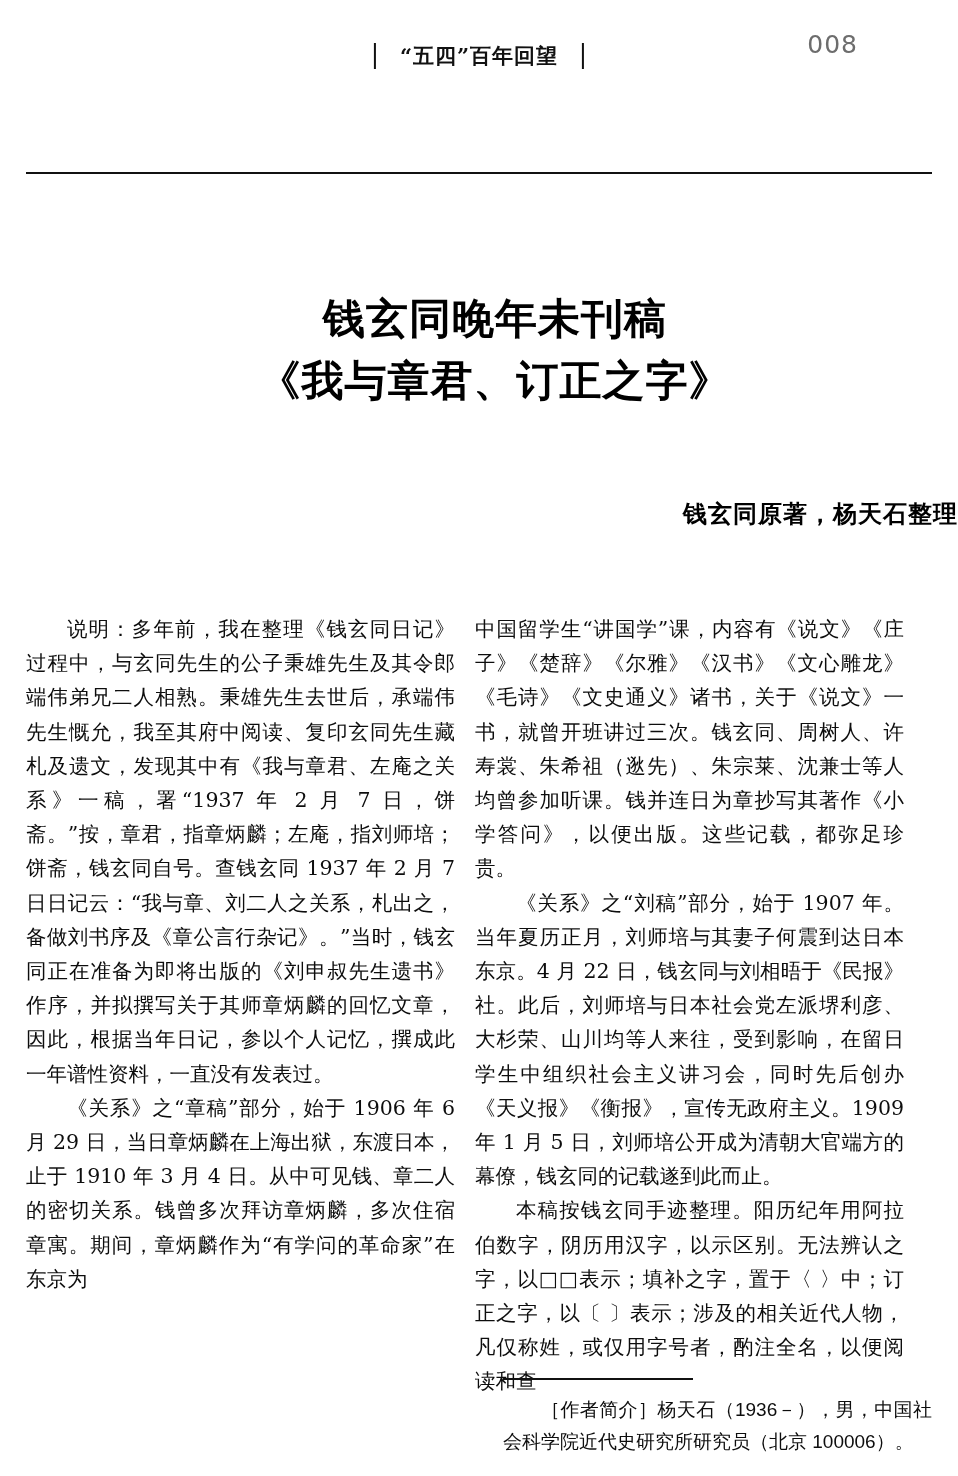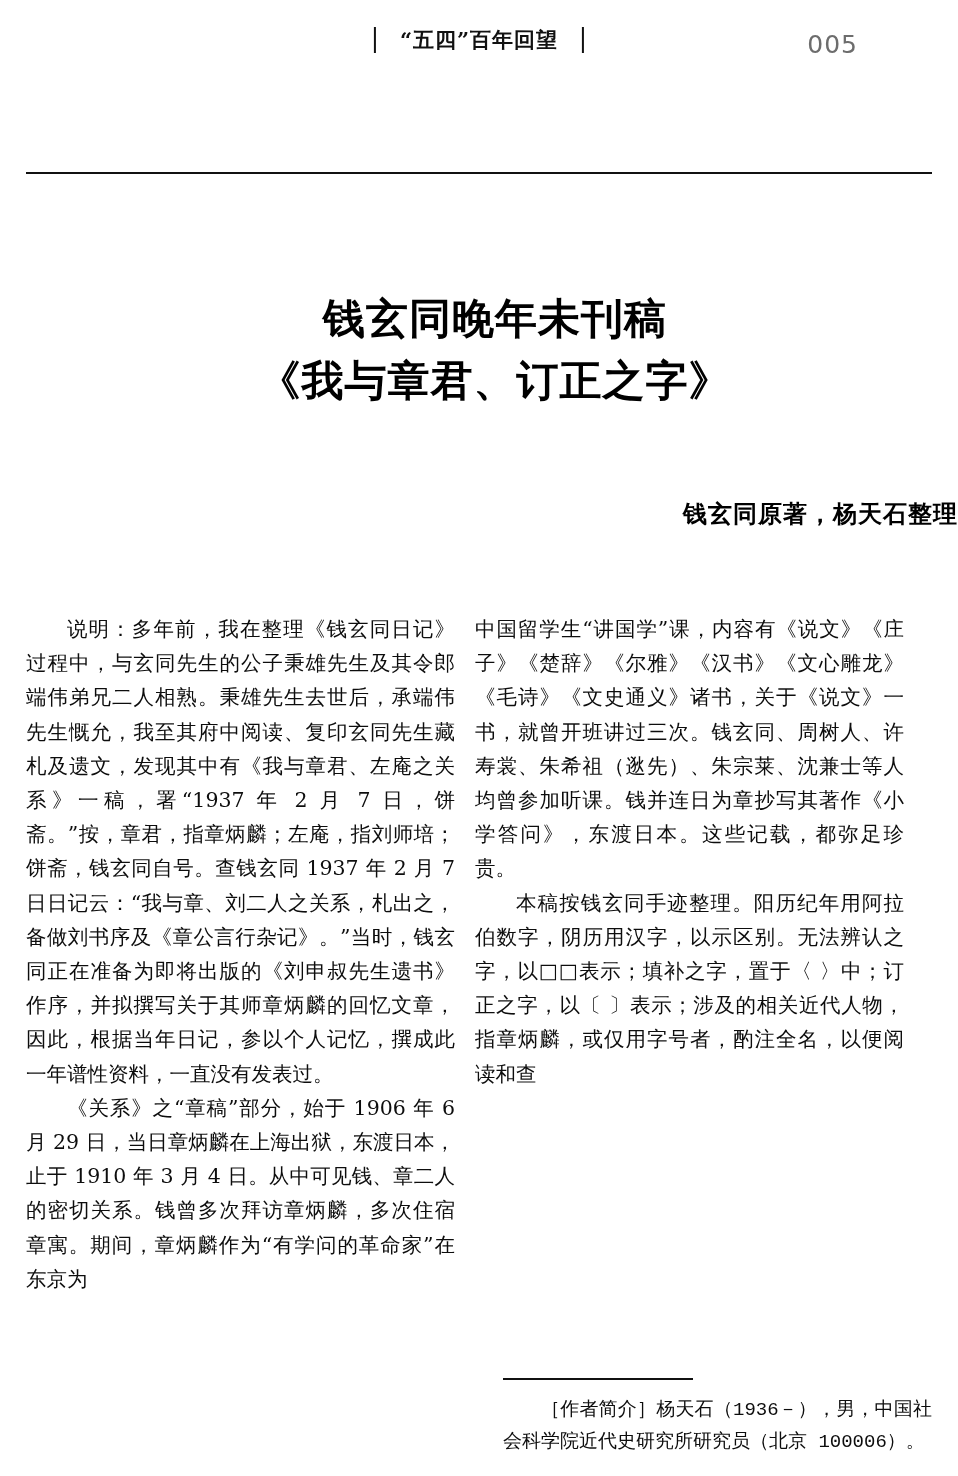--- a/index.html
+++ b/index.html
@@ -28,21 +28,21 @@
     position: absolute;
     top: 26px;
     left: 0;
     width: 958px;
     height: 40px;
   }
   .runhead-center {
     position: absolute;
     left: 50%;
     transform: translateX(-50%);
-    top: 0;
+    top: 16px;
     display: flex;
     align-items: center;
     gap: 24px;
   }
   .runhead-bar {
     display: inline-block;
     width: 2px;
     height: 26px;
     background: #111;
   }
@@ -137,59 +137,60 @@
     top: 1378px;
     width: 429px;
   }
   .footnote-rule {
     width: 190px;
     height: 1.5px;
     background: #111;
     margin-bottom: 14px;
   }
   .footnote-text {
-    font-family: Liberation Mono, monospace;
+    font-family: Liberation Sans, sans-serif;
     font-size: 19px;
     line-height: 32px;
     text-align: justify;
     text-indent: 2em;
     color: #0d0d0d;
   }
 </style>
 </head>
 <body>
 
 <div class="page">
 
   <div class="runhead">
     <div class="runhead-center">
       <span class="runhead-bar"></span>
       <span class="runhead-text">“五四”百年回望</span>
       <span class="runhead-bar"></span>
     </div>
-    <div class="folio">005</div>
+    <div class="folio">008</div>
   </div>
 
   <div class="top-rule"></div>
 
   <div class="title-block">
     <div class="title-line">钱玄同晚年未刊稿</div>
     <div class="title-line">《我与章君、订正之字》</div>
   </div>
 
   <div class="byline">钱玄同原著，杨天石整理</div>
 
   <div class="columns">
     <div class="col">
       <p class="para">说明：多年前，我在整理《钱玄同日记》过程中，与玄同先生的公子秉雄先生及其令郎端伟弟兄二人相熟。秉雄先生去世后，承端伟先生慨允，我至其府中阅读、复印玄同先生藏札及遗文，发现其中有《我与章君、左庵之关系》一稿，署“1937 年 2 月 7 日，饼斋。”按，章君，指章炳麟；左庵，指刘师培；饼斋，钱玄同自号。查钱玄同 1937 年 2 月 7 日日记云：“我与章、刘二人之关系，札出之，备做刘书序及《章公言行杂记》。”当时，钱玄同正在准备为即将出版的《刘申叔先生遗书》作序，并拟撰写关于其师章炳麟的回忆文章，因此，根据当年日记，参以个人记忆，撰成此一年谱性资料，一直没有发表过。</p>
       <p class="para">《关系》之“章稿”部分，始于 1906 年 6 月 29 日，当日章炳麟在上海出狱，东渡日本，止于 1910 年 3 月 4 日。从中可见钱、章二人的密切关系。钱曾多次拜访章炳麟，多次住宿章寓。期间，章炳麟作为“有学问的革命家”在东京为</p>
     </div>
     <div class="col">
-      <p class="para noindent">中国留学生“讲国学”课，内容有《说文》《庄子》《楚辞》《尔雅》《汉书》《文心雕龙》《毛诗》《文史通义》诸书，关于《说文》一书，就曾开班讲过三次。钱玄同、周树人、许寿裳、朱希祖（逖先）、朱宗莱、沈兼士等人均曾参加听课。钱并连日为章抄写其著作《小学答问》，东渡日本。这些记载，都弥足珍贵。</p>
-      <p class="para">本稿按钱玄同手迹整理。阳历纪年用阿拉伯数字，阴历用汉字，以示区别。无法辨认之字，以□□表示；填补之字，置于〈  〉中；订正之字，以〔  〕表示；涉及的相关近代人物，指章炳麟，或仅用字号者，酌注全名，以便阅读和查</p>
+      <p class="para noindent">中国留学生“讲国学”课，内容有《说文》《庄子》《楚辞》《尔雅》《汉书》《文心雕龙》《毛诗》《文史通义》诸书，关于《说文》一书，就曾开班讲过三次。钱玄同、周树人、许寿裳、朱希祖（逖先）、朱宗莱、沈兼士等人均曾参加听课。钱并连日为章抄写其著作《小学答问》，以便出版。这些记载，都弥足珍贵。</p>
+      <p class="para">《关系》之“刘稿”部分，始于 1907 年。当年夏历正月，刘师培与其妻子何震到达日本东京。4 月 22 日，钱玄同与刘相晤于《民报》社。此后，刘师培与日本社会党左派堺利彦、大杉荣、山川均等人来往，受到影响，在留日学生中组织社会主义讲习会，同时先后创办《天义报》《衡报》，宣传无政府主义。1909 年 1 月 5 日，刘师培公开成为清朝大官端方的幕僚，钱玄同的记载遂到此而止。</p>
+      <p class="para">本稿按钱玄同手迹整理。阳历纪年用阿拉伯数字，阴历用汉字，以示区别。无法辨认之字，以□□表示；填补之字，置于〈  〉中；订正之字，以〔  〕表示；涉及的相关近代人物，凡仅称姓，或仅用字号者，酌注全名，以便阅读和查</p>
     </div>
   </div>
 
   <div class="footnote">
     <div class="footnote-rule"></div>
     <div class="footnote-text">［作者简介］杨天石（1936－），男，中国社会科学院近代史研究所研究员（北京 100006）。</div>
   </div>
 
 </div>
 

